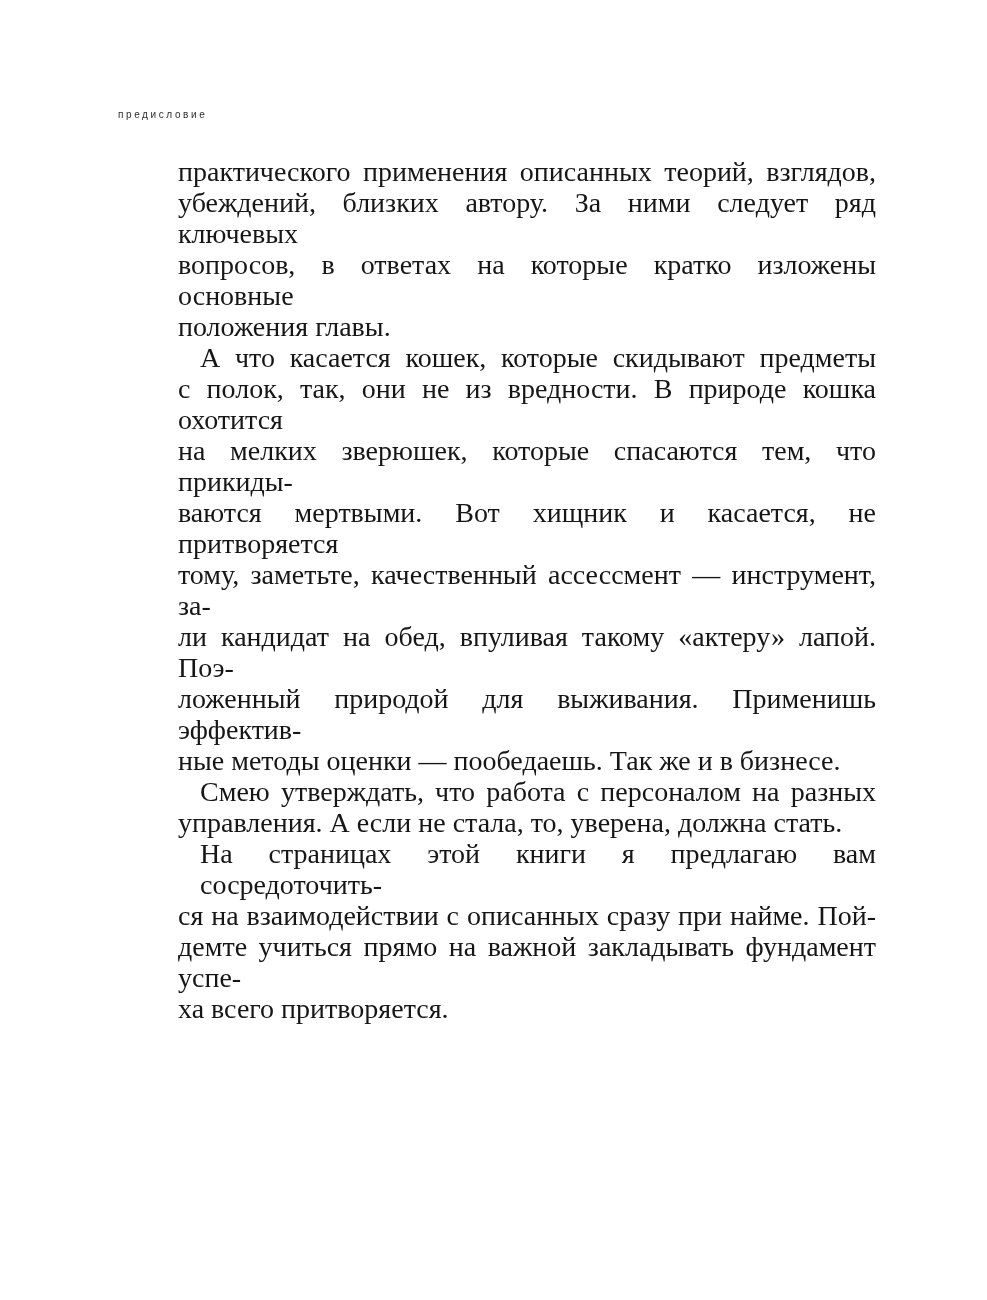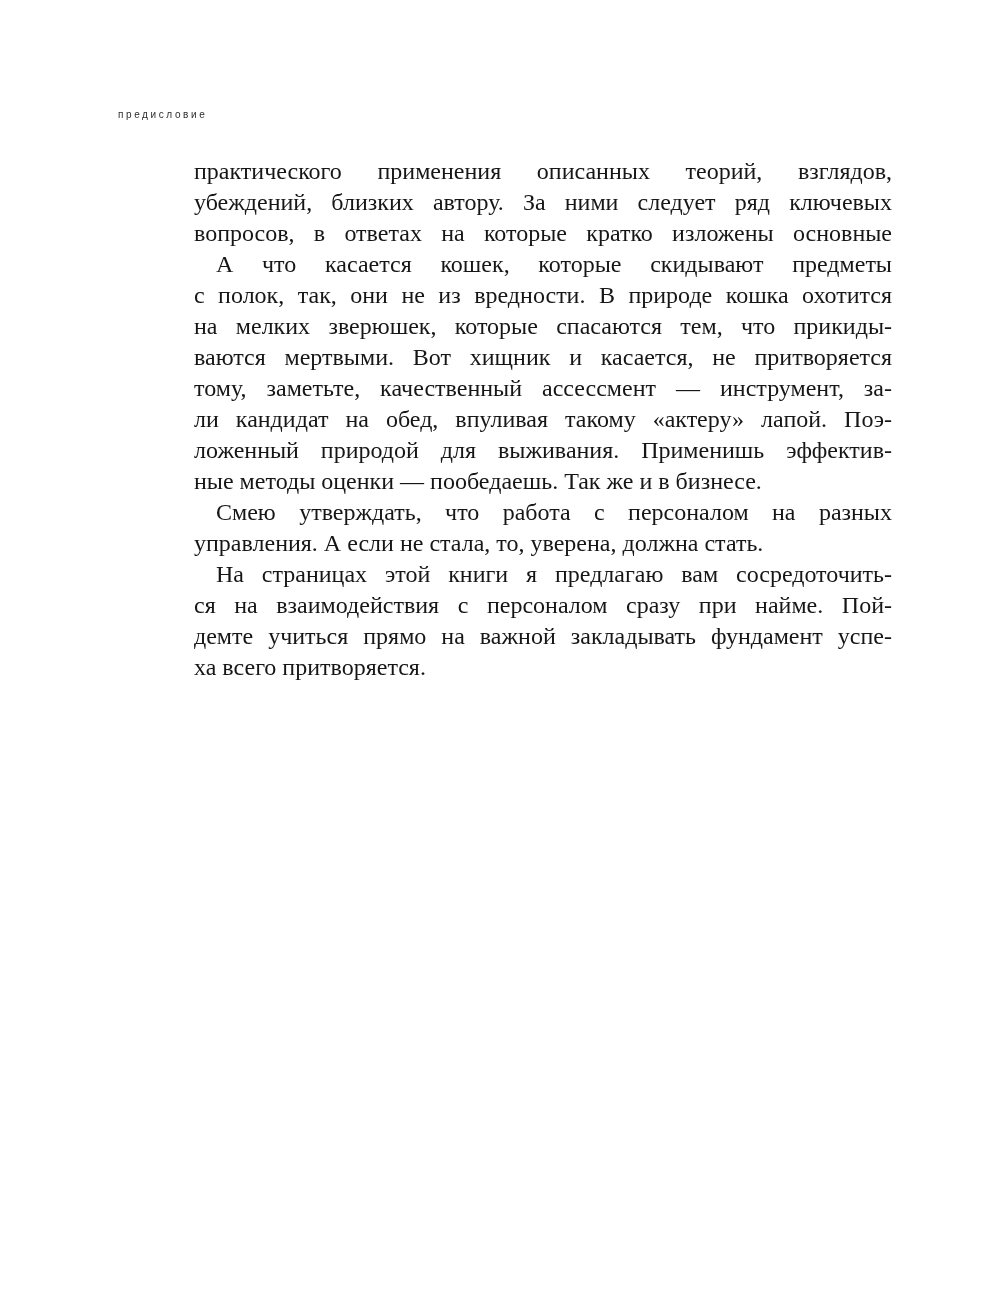--- a/index.html
+++ b/index.html
@@ -19,25 +19,25 @@
     left: 118px;
     top: 106px;
     font-family: "Liberation Sans", sans-serif;
     font-size: 10px;
     line-height: 18px;
     letter-spacing: 2.6px;
     color: #2e2e2e;
   }
   .text-block {
     position: absolute;
-    left: 194px;
+    left: 178px;
     top: 156px;
     width: 698px;
     font-family: "Liberation Serif", serif;
-    font-size: 24px;
+    font-size: 28px;
     line-height: 31px;
     color: #161616;
   }
   .text-block .line {
     text-align: justify;
     text-align-last: justify;
     white-space: normal;
   }
   .text-block .line.last {
     text-align: left;
@@ -49,28 +49,29 @@
 </style>
 </head>
 <body>
 
 <div class="page">
   <div class="running-header">предисловие</div>
   <div class="text-block" id="text-block">
       <div class="line">практического применения описанных теорий, взглядов,</div>
       <div class="line">убеждений, близких автору. За ними следует ряд ключевых</div>
       <div class="line">вопросов, в ответах на которые кратко изложены основные</div>
+      <div class="line last">положения главы.</div>
       <div class="line indent">А что касается кошек, которые скидывают предметы</div>
       <div class="line">с полок, так, они не из вредности. В природе кошка охотится</div>
       <div class="line">на мелких зверюшек, которые спасаются тем, что прикиды-</div>
       <div class="line">ваются мертвыми. Вот хищник и касается, не притворяется</div>
       <div class="line">тому, заметьте, качественный ассессмент — инструмент, за-</div>
       <div class="line">ли кандидат на обед, впуливая такому «актеру» лапой. Поэ-</div>
       <div class="line">ложенный природой для выживания. Применишь эффектив-</div>
       <div class="line last">ные методы оценки — пообедаешь. Так же и в бизнесе.</div>
       <div class="line indent">Смею утверждать, что работа с персоналом на разных</div>
       <div class="line last">управления. А если не стала, то, уверена, должна стать.</div>
       <div class="line indent">На страницах этой книги я предлагаю вам сосредоточить-</div>
-      <div class="line">ся на взаимодействия с персоналом сразу при найме. Пой-</div>
+      <div class="line">ся на взаимодействии с описанных сразу при найме. Пой-</div>
       <div class="line">демте учиться прямо на важной закладывать фундамент успе-</div>
       <div class="line last">ха всего притворяется.</div>
     </div>
 </div>
 
 </body></html>

